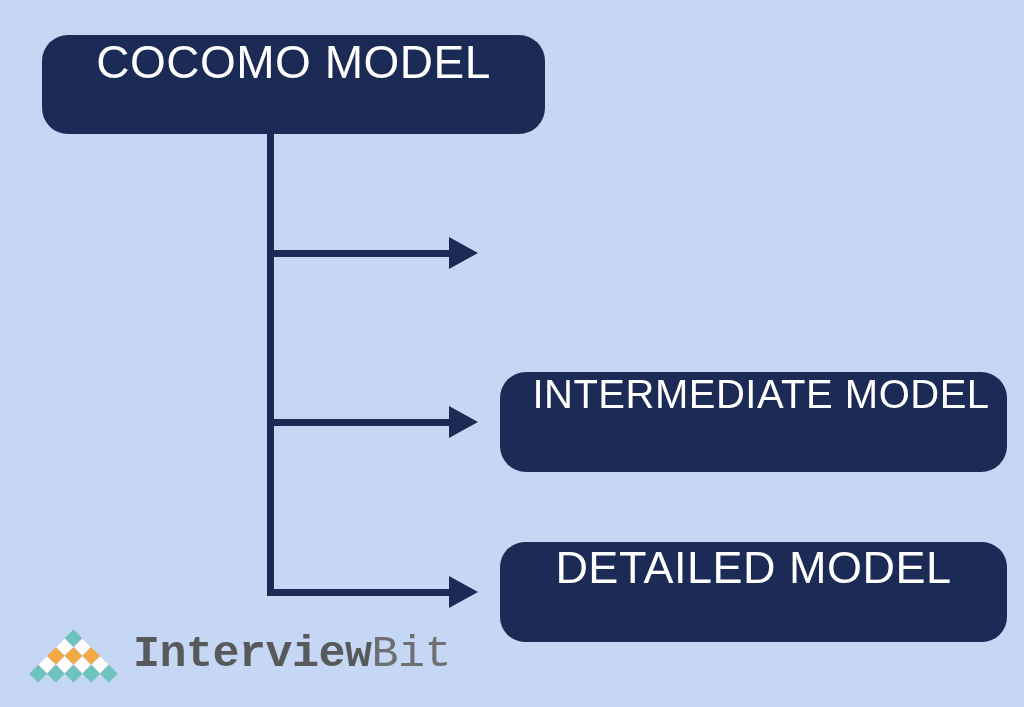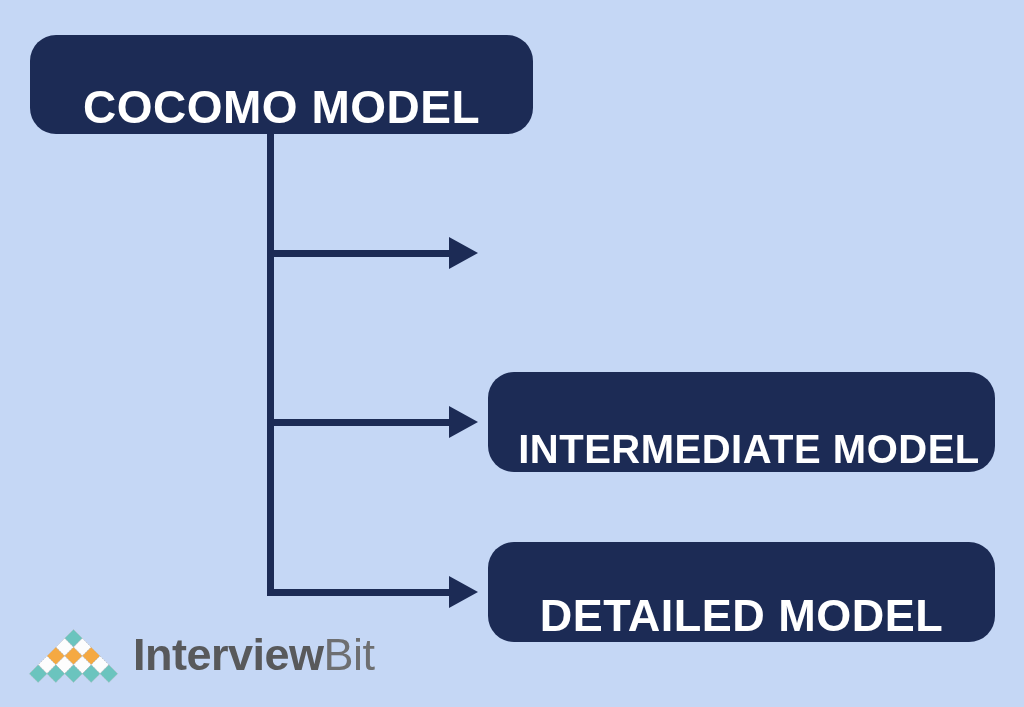--- a/index.html
+++ b/index.html
@@ -19,40 +19,41 @@
     position: relative;
     width: 1024px;
     height: 707px;
     background: var(--bg);
   }
   .node {
     position: absolute;
     background: var(--navy);
     border-radius: 26px;
     display: flex;
-    align-items: flex-end;
+    align-items: flex-start;
     justify-content: center;
     color: var(--node-text);
-    font-weight: 700;
+    font-weight: 400;
     letter-spacing: 0.5px;
     white-space: nowrap;
+    margin-left: 12px;
   }
   .node-root {
     left: 30px; top: 35px;
     width: 503px; height: 99px;
     font-size: 46px;
   }
   .node-child {
     left: 488px;
     width: 507px; height: 100px;
     font-size: 45px;
   }
   .node-child-0 { top: 203px; }
   .node-child-1 { top: 372px; font-size: 40px; padding-left: 15px; }
-  .node-child-2 { top: 542px; }
+  .node-child-2 { top: 542px; border-radius: 25px; }
 
   .vline {
     position: absolute;
     left: 267px; top: 133px;
     width: 7px; height: 463px;
     background: var(--navy);
   }
   .hline {
     position: absolute;
     left: 267px;
@@ -74,20 +75,21 @@
   .arrowhead-0 { top: 237px; }
   .arrowhead-1 { top: 406px; }
   .arrowhead-2 { top: 576px; }
 
   .logo {
     position: absolute;
     left: 27px; top: 628px;
     display: flex;
     align-items: center;
     gap: 13px;
+    font-family: Liberation Mono, monospace;
   }
   .logo svg { display: block; }
   .logo-text {
     font-size: 45px;
     letter-spacing: -0.5px;
     line-height: 1;
     padding-bottom: 4px;
   }
   .logo-text-bold { font-weight: 700; color: var(--logo-dark); }
   .logo-text-light { font-weight: 400; color: var(--logo-light); }

